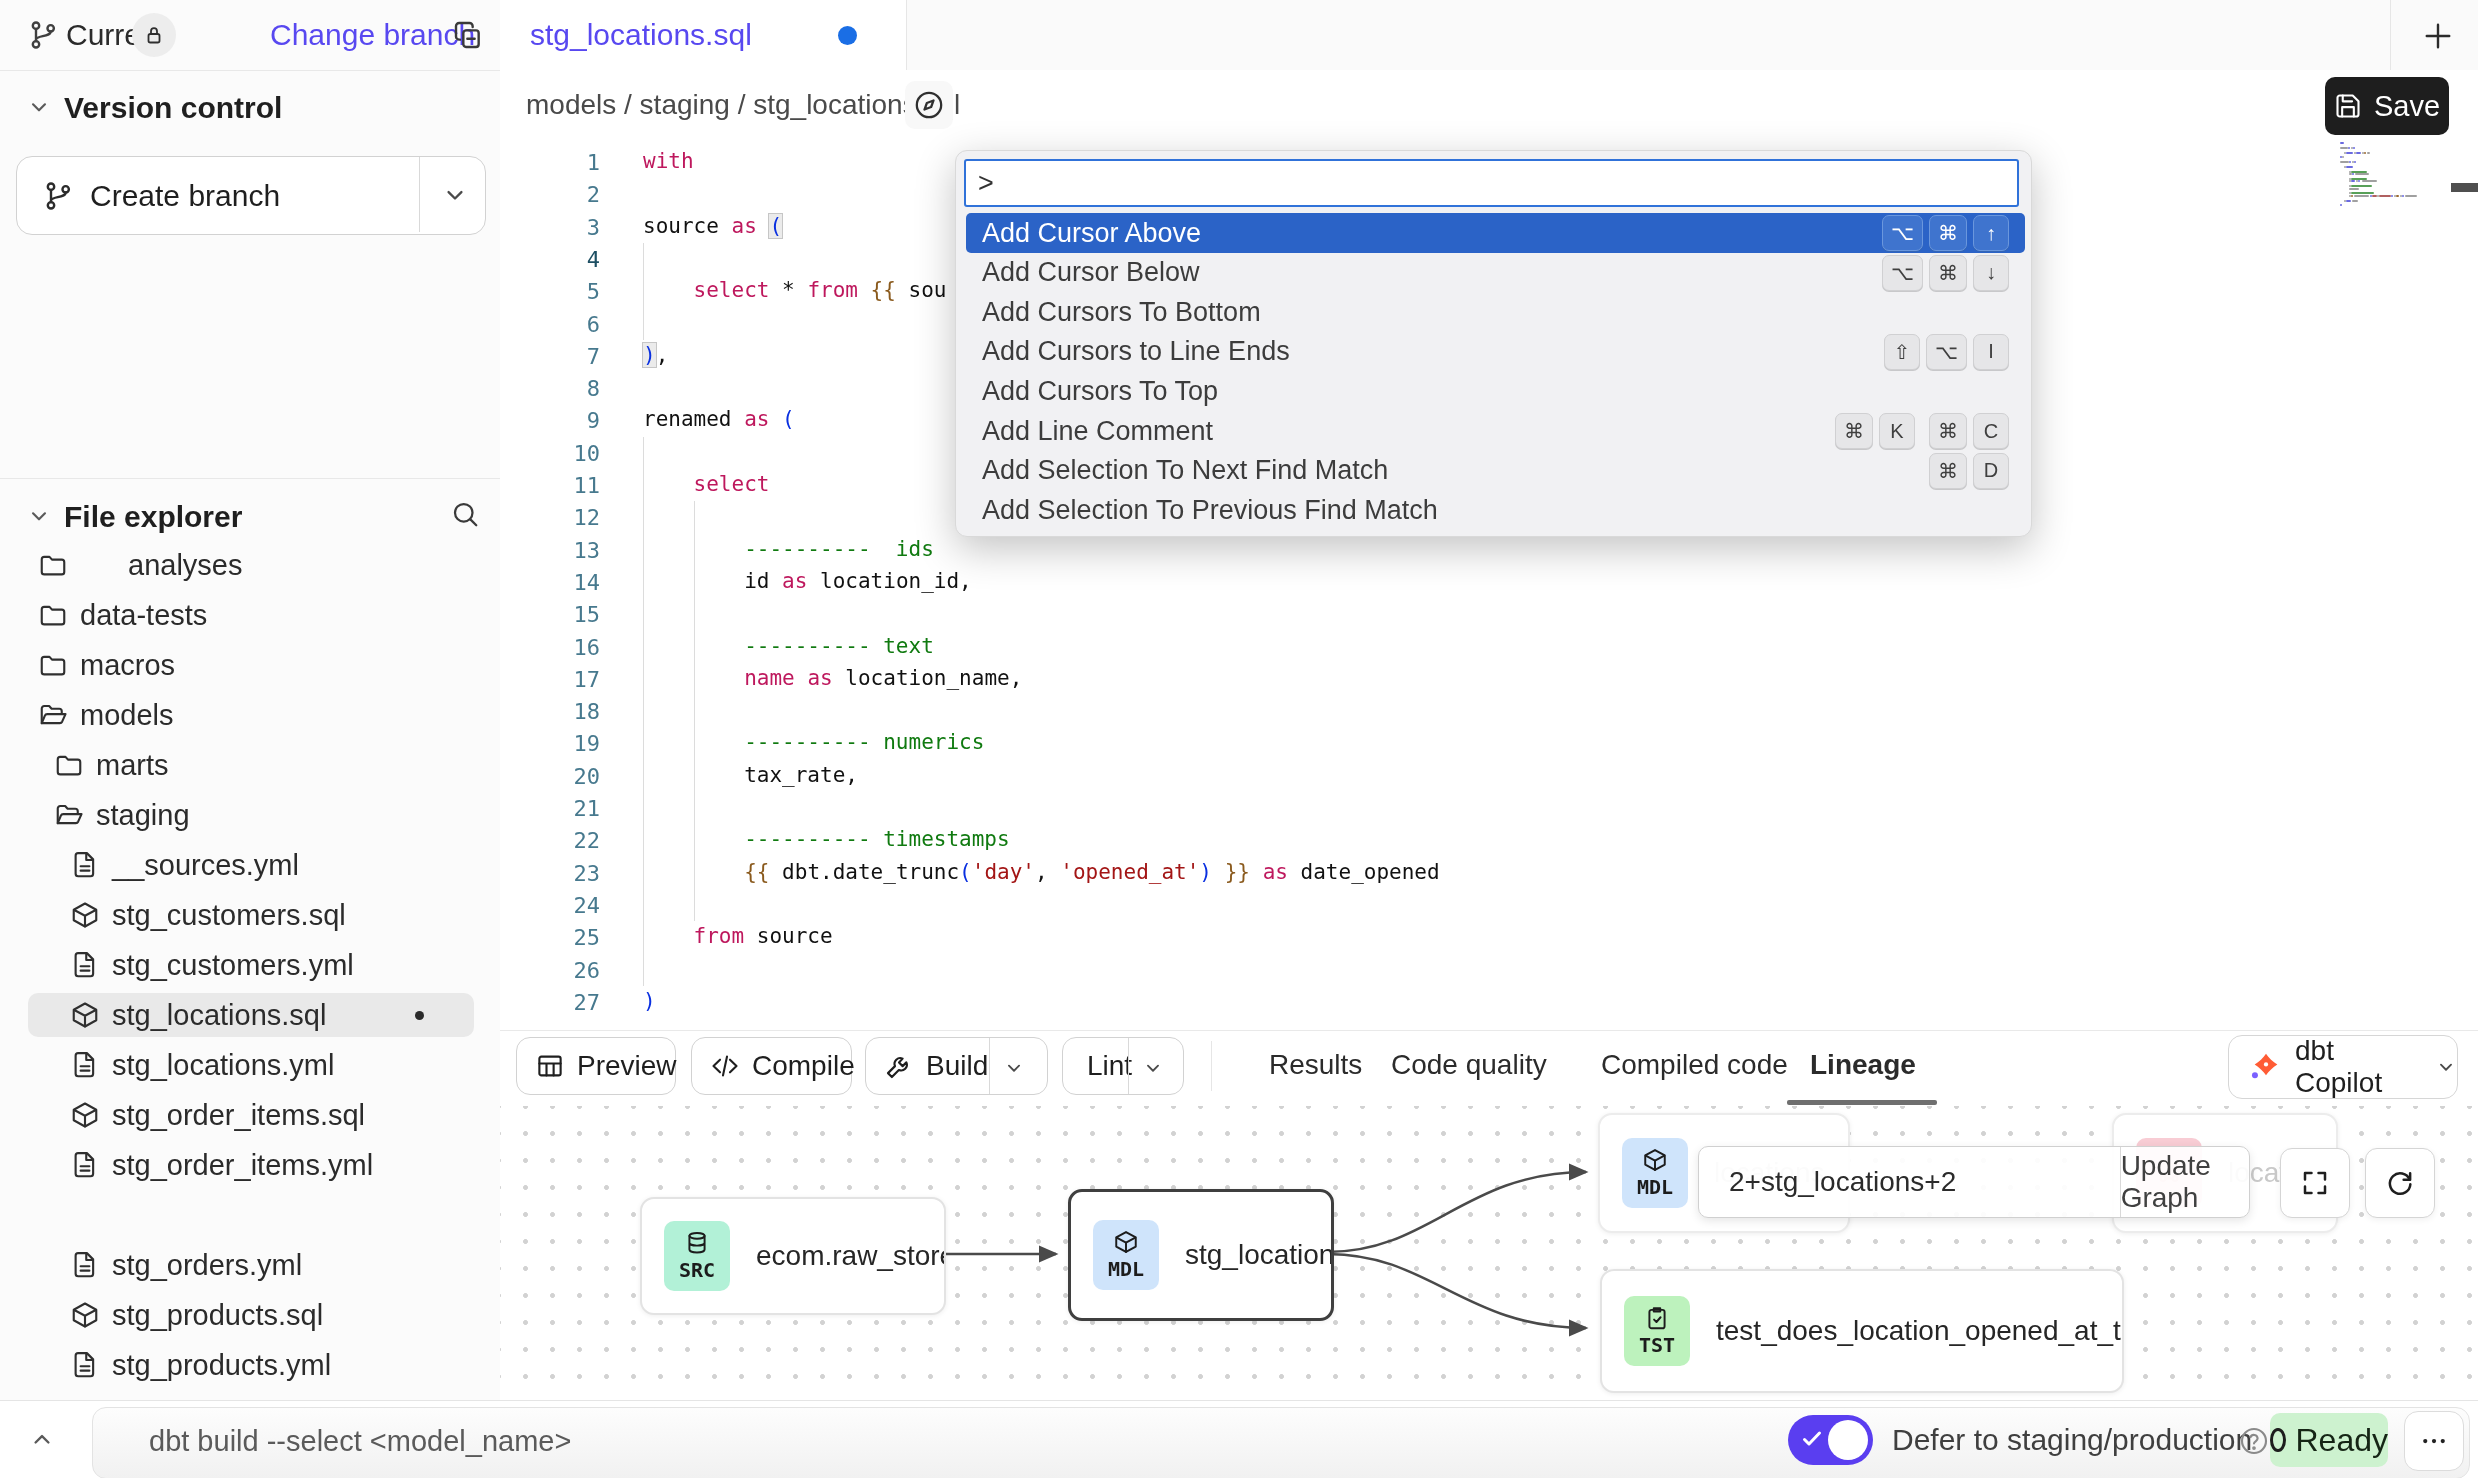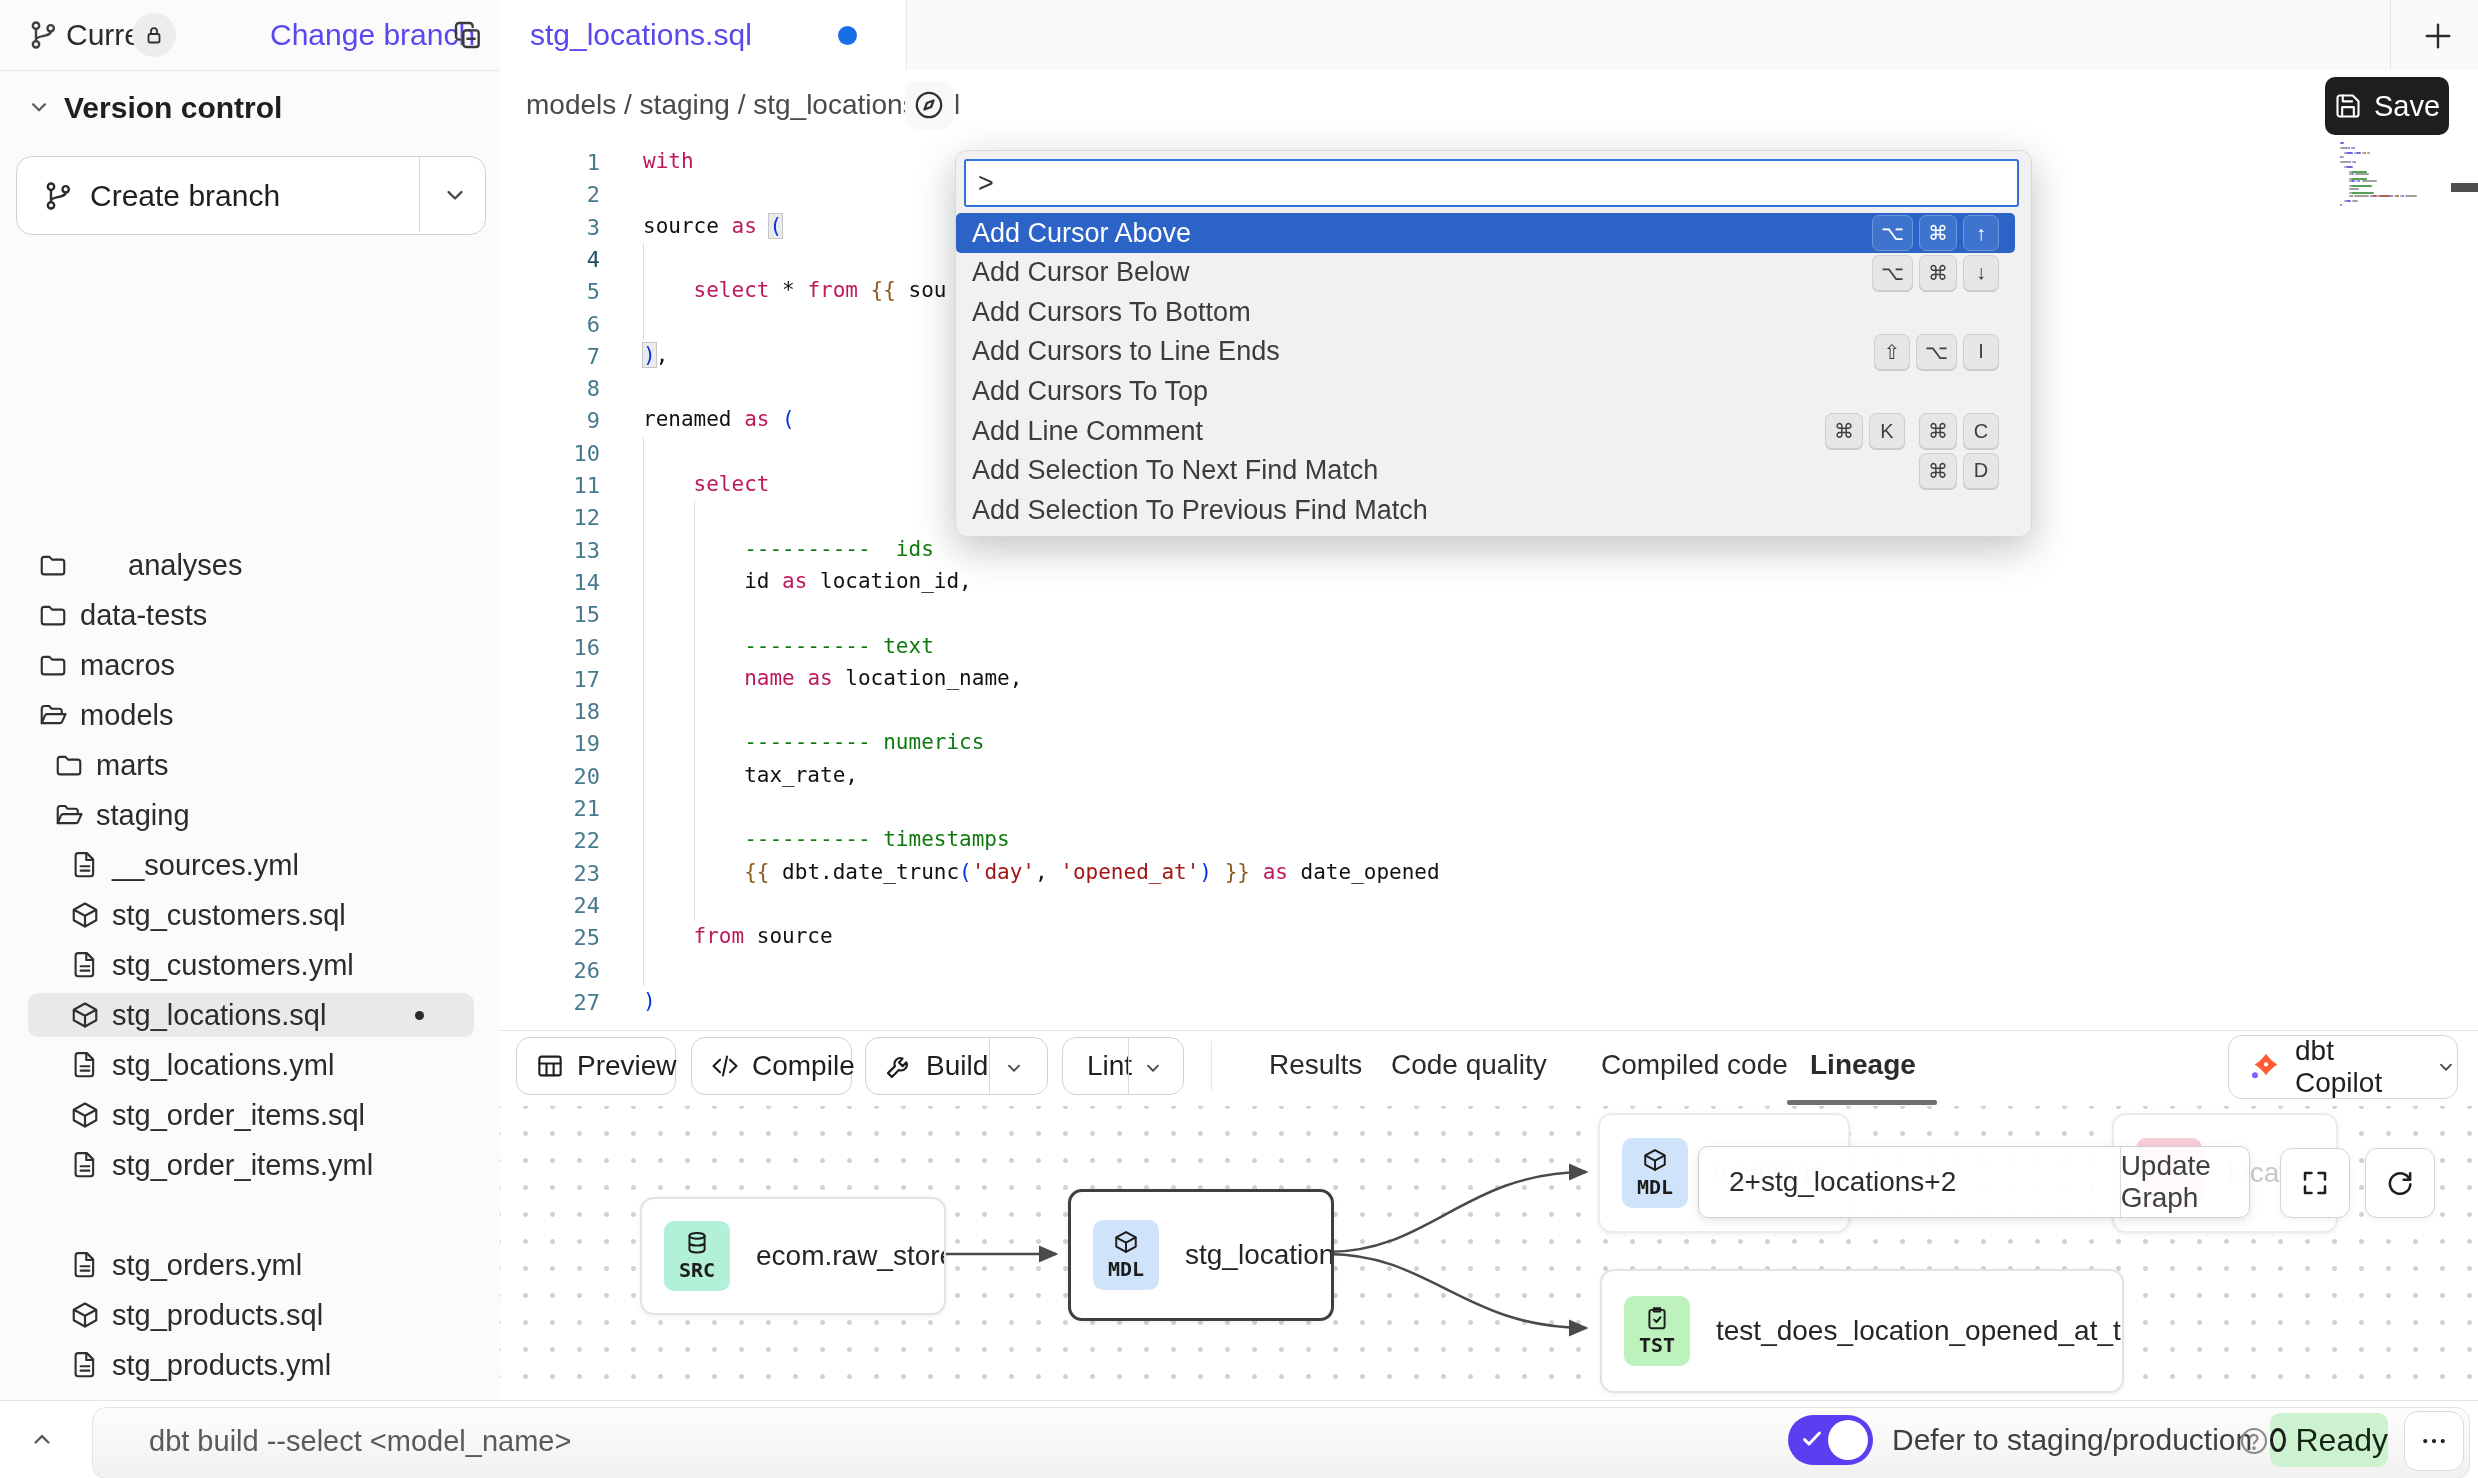--- a/index.html
+++ b/index.html
@@ -63,21 +63,21 @@
   #minimap{left:2340px;top:142px;width:132px;height:70px;}
   .mm-bar{position:absolute;height:2px;border-radius:1px;}
   #editor-scrollbar{left:2451px;top:183px;width:27px;height:9px;background:#4f4f4f;}
 
   
   #palette{left:955px;top:150px;width:1075px;height:385px;background:#f1f1f3;border:1px solid #d9d9d9;
            border-radius:12px;box-shadow:0 12px 40px rgba(0,0,0,.24);overflow:hidden;}
   #palette-input{position:absolute;left:8px;top:8px;width:1055px;height:48px;background:#fff;
                  border:2px solid #3072d9;border-radius:3px;box-sizing:border-box;font-size:27px;color:#333;
                  padding:0 12px;font-family:"Liberation Sans",sans-serif;outline:none;}
-  #palette-list{position:absolute;left:0;top:62px;width:1059px;height:370px;}
+  #palette-list{position:absolute;left:10px;top:62px;width:1059px;height:370px;}
   .pal-row{position:absolute;left:0;width:1059px;height:40px;display:flex;align-items:center;
            padding:0 16px;box-sizing:border-box;font-size:27px;color:#3c3c3c;border-radius:5px;cursor:pointer;}
   .pal-row.sel{background:#2b63c7;color:#fff;}
   .pal-label{flex:1;white-space:nowrap;}
   .kgroup{display:flex;gap:6px;margin-left:14px;}
   .key{min-width:36px;height:36px;padding:0 8px;box-sizing:border-box;border-radius:7px;background:#e6e6e8;
        border:1px solid #d0d0d2;box-shadow:0 1px 0 #c8c8ca;display:flex;align-items:center;justify-content:center;
        font-size:20px;color:#3f3f3f;}
   .pal-row.sel .key{background:#3f74ce;border-color:#6a97dd;box-shadow:0 1px 0 #3465b5;color:#fff;}
 
@@ -186,20 +186,34 @@
             <circle cx="6" cy="19" r="2.4"></circle>
             <circle cx="17" cy="7" r="2.4"></circle>
             <path d="M6 7.4v9.2 M17 9.4c0 4.2-11 2.8-11 6.2"></path>
           </svg>
         </span>
       <span id="cb-label">Create branch</span>
       <span id="cb-divider"></span>
       <span id="cb-chev" class="icon">
           <svg width="28" height="28" viewBox="0 0 24 24" fill="none" stroke="currentColor" stroke-width="2" stroke-linecap="round" stroke-linejoin="round">
             <path d="M6.5 9.5 L12 15 L17.5 9.5"></path>
+          </svg>
+        </span>
+    </div>
+    <div id="fe-header" class="abs">
+      <span class="sect-chev icon">
+          <svg width="26" height="26" viewBox="0 0 24 24" fill="none" stroke="currentColor" stroke-width="2" stroke-linecap="round" stroke-linejoin="round">
+            <path d="M6.5 9.5 L12 15 L17.5 9.5"></path>
+          </svg>
+        </span>
+      <span class="sect-title">File explorer</span>
+      <span id="fe-search" class="icon">
+          <svg width="30" height="30" viewBox="0 0 24 24" fill="none" stroke="currentColor" stroke-width="1.8" stroke-linecap="round" stroke-linejoin="round">
+            <circle cx="11" cy="11" r="7"></circle>
+            <path d="M16.3 16.3 L21 21"></path>
           </svg>
         </span>
     </div>
     <div id="file-list" class="abs">
         <div class="fe-row" style="top: 0px;">
           <span class="fe-ic icon" style="left: 38px;">
             <svg width="30" height="30" viewBox="0 0 24 24" fill="none" stroke="currentColor" stroke-width="1.7" stroke-linecap="round" stroke-linejoin="round">
               <path d="M3 7.5a2 2 0 0 1 2-2h4.2l2 2.2H19a2 2 0 0 1 2 2v7.8a2 2 0 0 1-2 2H5a2 2 0 0 1-2-2z"></path>
             </svg>
           </span>

